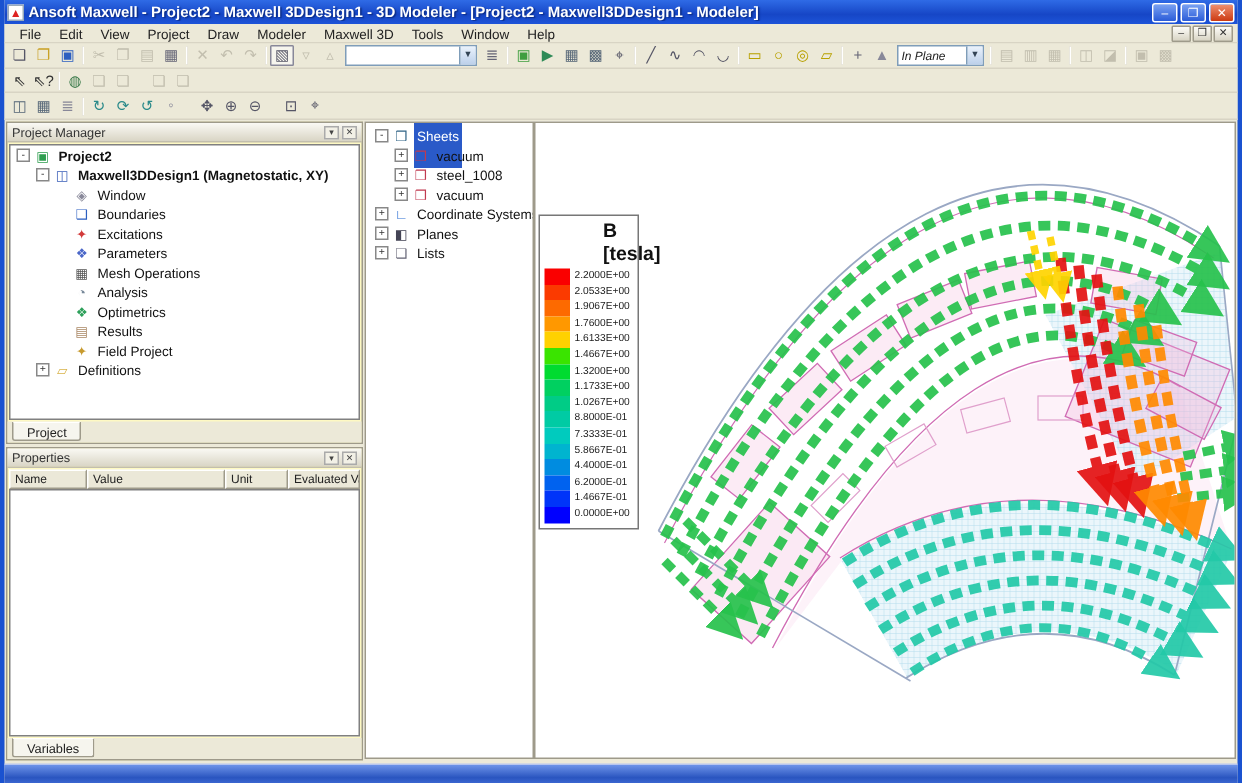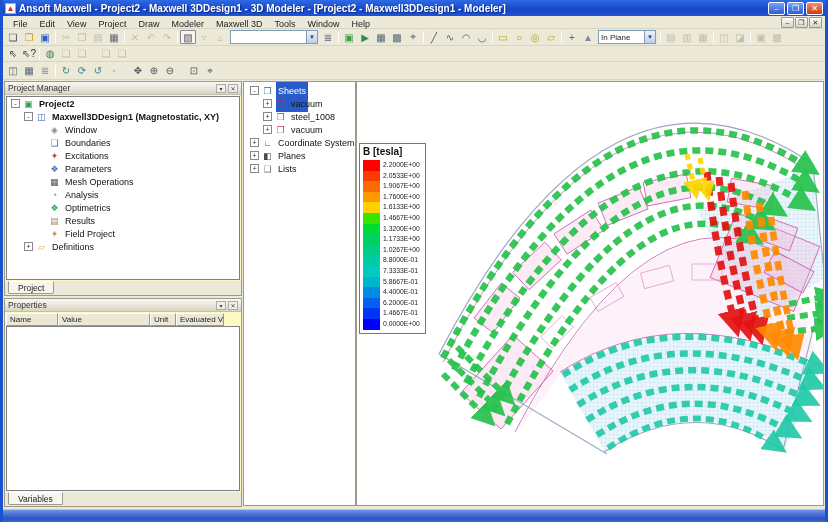--- a/index.html
+++ b/index.html
@@ -34,21 +34,21 @@
     padding:1px 2px; }
   #tb1 { height:17px; } #tb2 { height:16px; } #tb3 { height:18px; }
   .tbi { width:16px; height:14px; display:flex; align-items:center; justify-content:center;
     font-size:10px; border:1px solid transparent; border-radius:1px; }
   .tbi.boxed { border:1px solid #889; background:#f6f5ee; }
   .tbi.dis { color:#b4b0a0 !important; opacity:.75; }
   .tbsep { width:1px; height:12px; background:#b8b4a4; border-right:1px solid #fff; margin:0 2px; }
   .tbgap { width:8px; }
   .combo { height:14px; background:#fff; border:1px solid #7f9db9; display:flex; align-items:center;
     margin:0 2px; font-size:8px; }
-  .combo .cval { flex:1; padding:16px 2px; color:#222; white-space:nowrap; overflow:hidden; }
+  .combo .cval { flex:1; padding:16px 2px; color:#222; white-space:nowrap; overflow:hidden;font-style:italic; }
   .combo .carr { width:11px; height:12px; background:linear-gradient(180deg,#eaf2fc,#bcd0ea);
     border-left:1px solid #7f9db9; font-size:6px; line-height:12px; text-align:center; color:#345; }
 
   
   .main { display:flex; height:427px; }
   .leftcol { width:240px; display:flex; flex-direction:column; padding:1px 1px 0 1px; }
   .panel { border:1px solid #9e9a8a; background:#fef9c3; display:flex; flex-direction:column; }
   .pm { height:215px; margin-bottom:2px; }
   .props { flex:1; }
   .phead { height:13px; background:linear-gradient(180deg,#faf9f4,#d9d5c5); display:flex;
@@ -77,21 +77,21 @@
   .propbody { flex:1; background:#fff; border:1px solid #808080; margin:0 1px 1px 1px; }
 
   
   .midcol { width:113px; background:#fff; border:1px solid #9e9a8a; margin:1px 0;
     padding:2px 0 0 2px; overflow:hidden; }
 
   
   .canvas { flex:1; background:#fff; border:1px solid #9e9a8a; margin:1px 1px 1px 0; position:relative; overflow:hidden; }
   .legend { position:absolute; left:2px; top:61px; width:67px; background:#fff;
     border:1px solid #777; padding:2px 2px 3px 3px; z-index:5; }
-  .legend-title { font-size:10px; font-weight:bold; color:#111; margin-bottom:3px; }
+  .legend-title { font-size:13px; font-weight:bold; color:#111; margin-bottom:3px;margin-left:39px; }
   .lrow { display:flex; height:10.6px; align-items:stretch; }
   .lsw { width:17px; flex:none; }
   .lval { font-size:6.8px; color:#222; line-height:10.6px; padding-left:3px; white-space:nowrap; }
   svg.plot { position:absolute; left:0; top:0; }
 
   
   .statusstrip { position:absolute; left:0; right:0; bottom:0; height:13px;
     background:linear-gradient(180deg,#6d93e8,#2a55c0 70%,#3a66d0); border-top:1px solid #b8c6ee; }
 </style>
 </head>
@@ -390,21 +390,21 @@
 
       <div class="panel props">
         <div class="phead">
           <span class="plabel">Properties</span>
           <span class="pbtn">▾</span>
           <span class="pbtn">✕</span>
         </div>
         <div class="propcols" id="propcols">
             <div class="pcol" style="width: 52px;">Name</div>
             <div class="pcol" style="width: 92px;">Value</div>
-            <div class="pcol" style="width: 26px;">Unit</div>
+            <div class="pcol" style="width: 42px;">Unit</div>
             <div class="pcol" style="width: 48px;">Evaluated Value</div>
           </div>
         <div class="propbody"></div>
         <div class="tabstrip">
           <span class="tab">Variables</span>
         </div>
       </div>
     </div>
 
     <div class="midcol">

